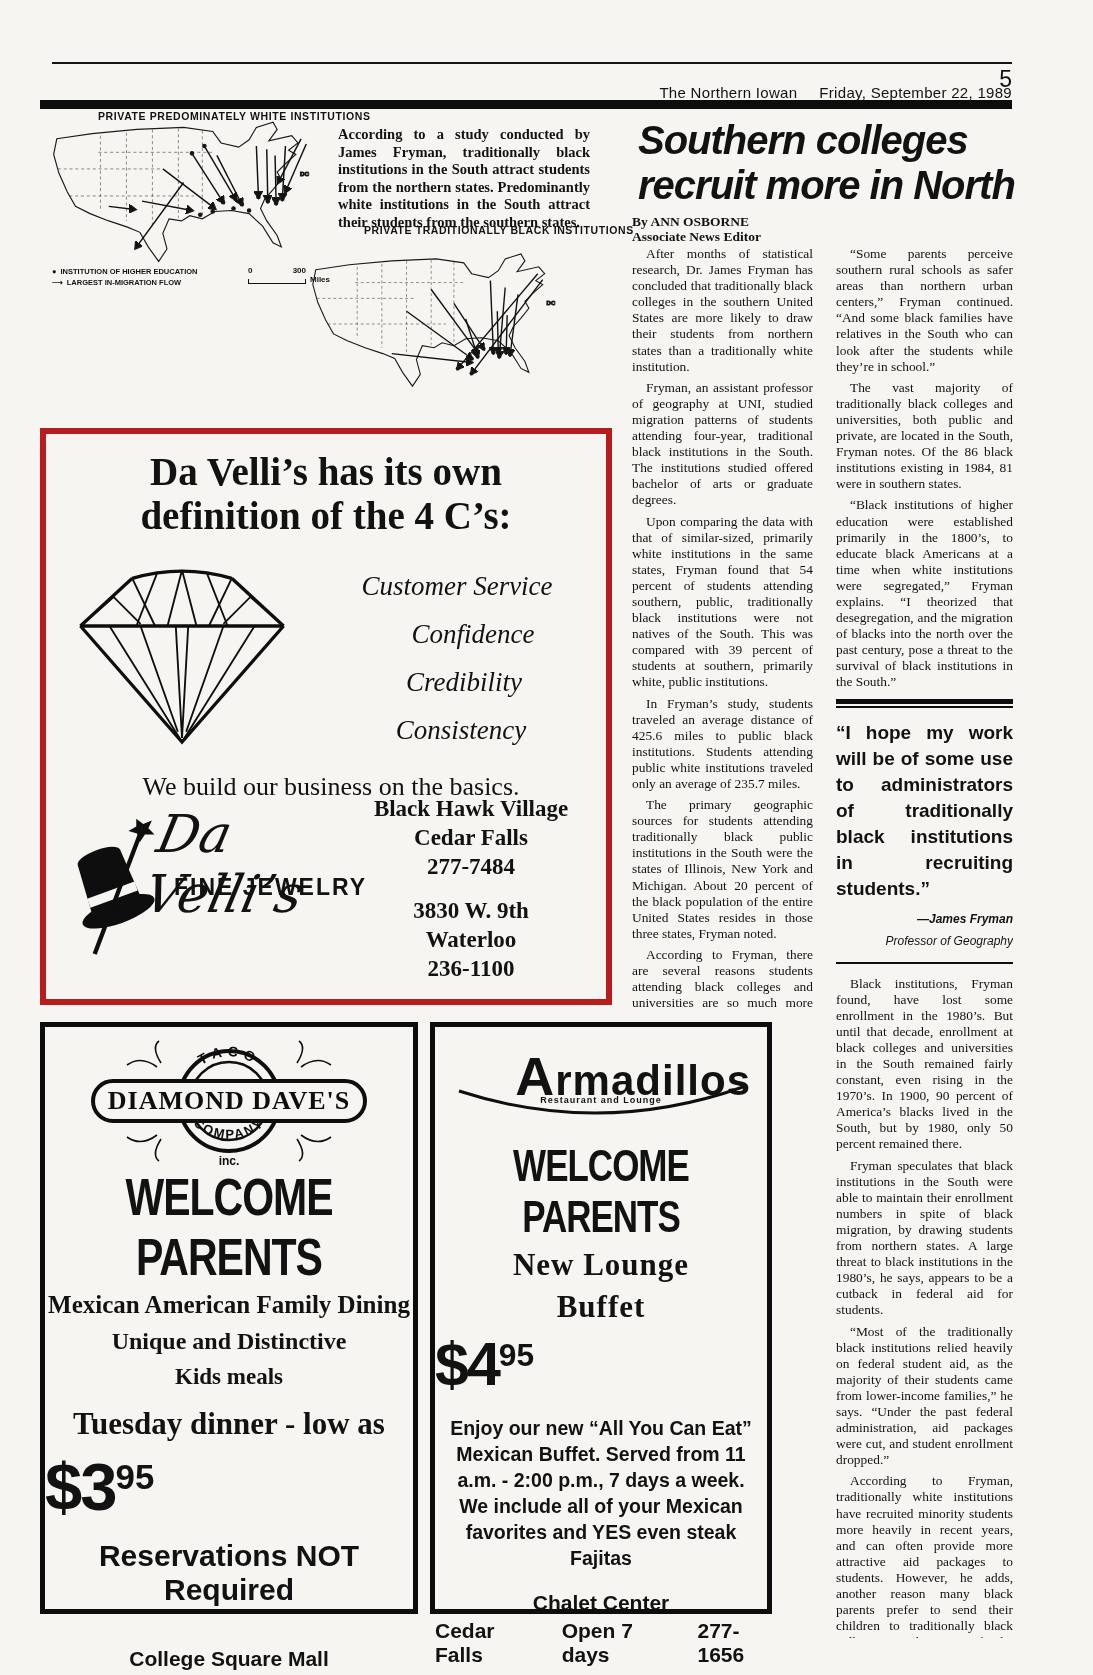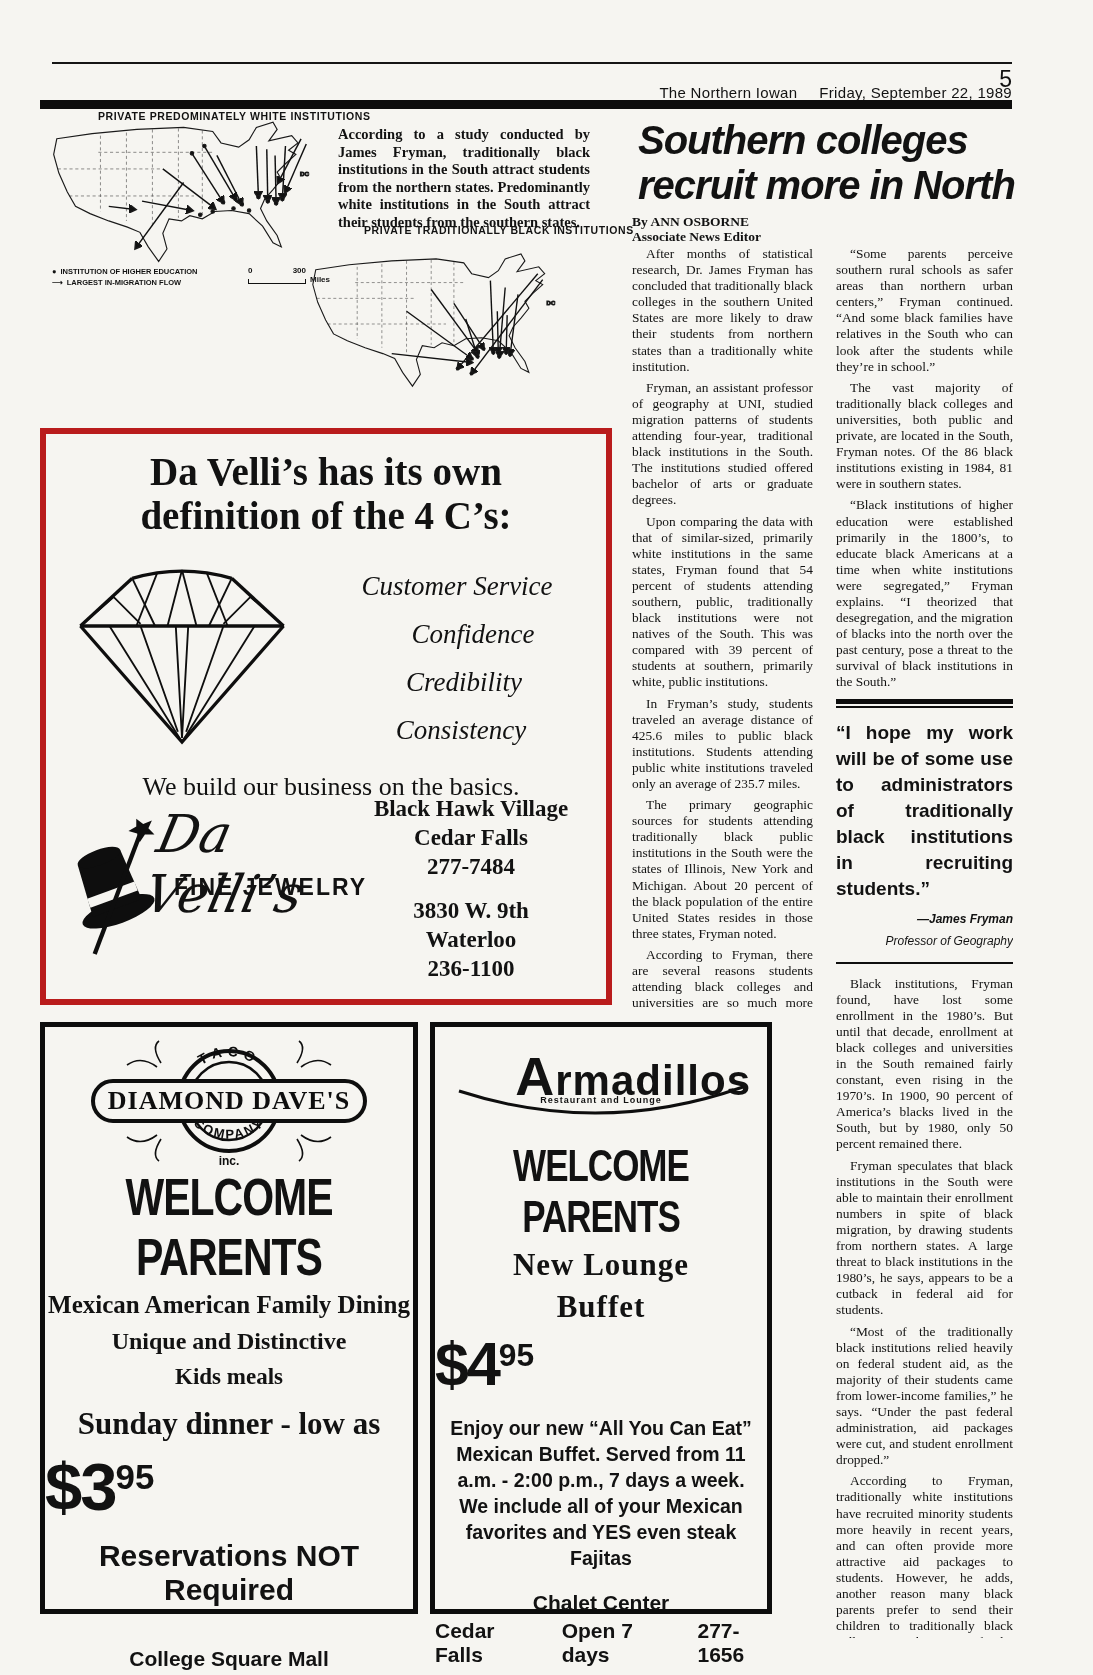--- a/index.html
+++ b/index.html
@@ -368,21 +368,21 @@
         <path d="M78,28 q-16,-12 -30,-2 M82,24 q-10,-16 -2,-22"></path>
         <path d="M222,28 q16,-12 30,-2 M218,24 q10,-16 2,-22"></path>
         <path d="M78,96 q-16,12 -30,2 M82,100 q-10,16 -2,22"></path>
         <path d="M222,96 q16,12 30,2 M218,100 q10,16 2,22"></path>
       </g>
     </svg>
     <div class="welcome dd-welcome">WELCOME PARENTS</div>
     <div class="serif-b dd-l1">Mexican American Family Dining</div>
     <div class="serif-b dd-l2">Unique and Distinctive</div>
     <div class="serif-b dd-l3">Kids meals</div>
-    <div class="serif-b dd-sunday">Sunday dinner - low as</div>
+    <div class="serif-b dd-sunday">Tuesday dinner - low as</div>
     <div class="price dd-price"><span>$3</span><span class="cents">95</span></div>
     <div class="sans-b dd-resv">Reservations NOT Required</div>
     <div class="sans-b dd-mall">College Square Mall</div>
 
   </div>
 
   <div class="abs ad-box ar-box">
     <div class="ar-logo">
       <div class="ar-name"><span class="cap">A</span><span>rmadillos</span></div>
       <svg class="ar-swoosh" width="300" height="42" viewBox="0 0 300 42" fill="none">

